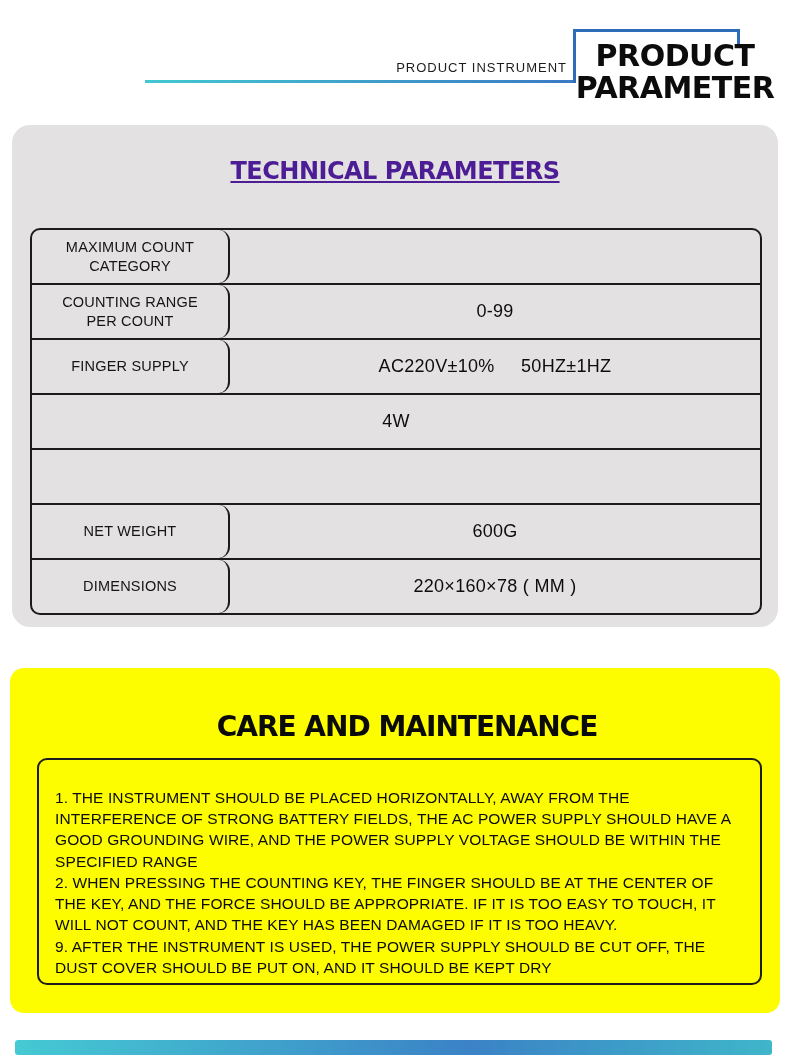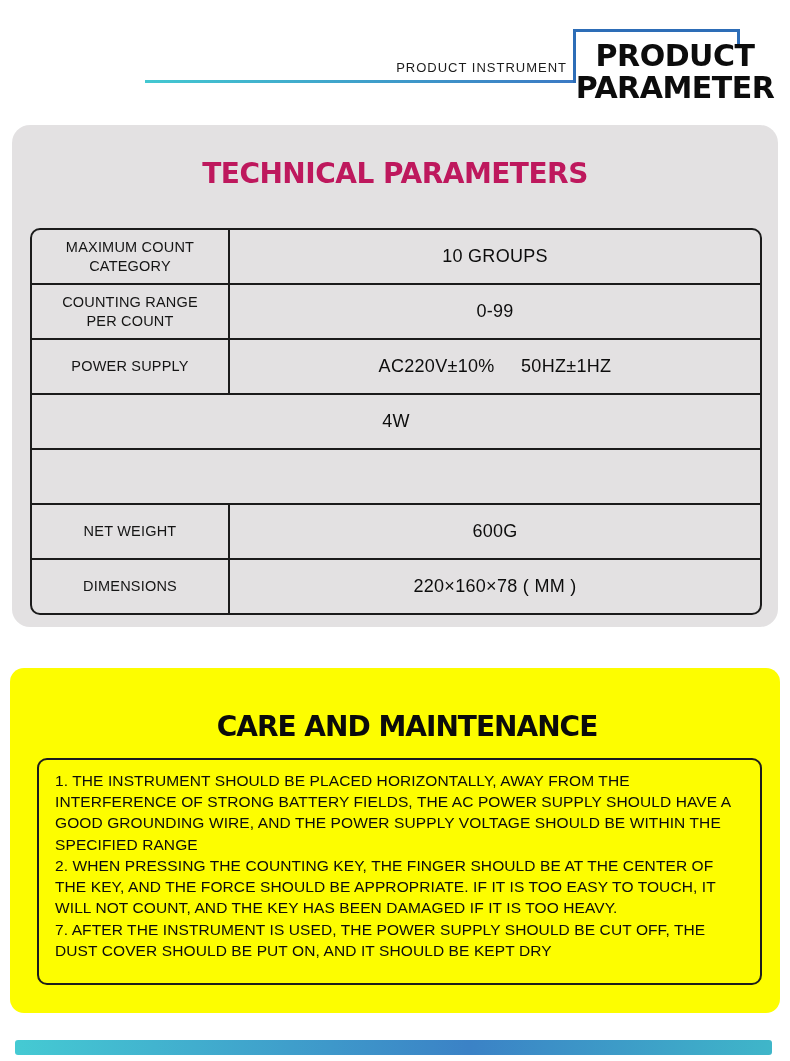--- a/index.html
+++ b/index.html
@@ -25,52 +25,52 @@
   }
 
   
   .panel-gray{
     position:absolute;left:12px;top:125px;width:766px;height:502px;
     background:#e3e1e2;border-radius:18px;
   }
   .tech-title{
     margin:0;position:absolute;top:32px;left:0;width:100%;text-align:center;
     font-family:"DejaVu Sans","Liberation Sans",sans-serif;
-    font-size:28px;font-weight:bold;color:#be185d;letter-spacing:-0.5px;
+    font-size:24px;font-weight:bold;color:#4c1d95;letter-spacing:-0.5px;text-decoration:underline;
   }
   .spec-table{
     position:absolute;left:18px;top:103px;width:728px;
     border:2px solid #1b1b1b;border-radius:10px;overflow:hidden;
   }
   .spec-row{display:flex;height:53px;border-top:2px solid #1b1b1b;}
   .spec-row:first-child{border-top:none;}
   .cell{display:flex;align-items:center;justify-content:center;box-sizing:border-box;}
   .cell-label{
     width:198px;border-right:2px solid #1b1b1b;padding:8px 20px;text-align:center;
-    font-size:14.5px;line-height:1.25;color:#151515;letter-spacing:0.2px;
+    font-size:14.5px;line-height:1.25;color:#151515;letter-spacing:0.2px;border-radius:11px;
   }
   .cell-value{
     flex:1;font-size:18px;color:#0d0d0d;letter-spacing:0.3px;white-space:pre-wrap;
     padding:0 4px;text-align:center;
   }
 
   
   .panel-yellow{
     position:absolute;left:10px;top:668px;width:770px;height:345px;
     background:#fdfd00;border-radius:14px;
   }
   .care-title{
     margin:12px;position:absolute;top:30px;left:0;width:100%;text-align:center;
     font-family:"DejaVu Sans","Liberation Sans",sans-serif;
     font-size:28px;font-weight:bold;color:#0b0b0b;letter-spacing:-1px;
   }
   .care-box{
     position:absolute;left:27px;top:90px;width:725px;height:227px;
     border:2px solid #1c1c1c;border-radius:10px;box-sizing:border-box;
-    padding:10px 16px 0 16px;
+    padding:27px 16px 0 16px;
   }
   .care-box p{
     margin:0;font-size:15.5px;line-height:1.37;color:#0c0c0c;letter-spacing:0.1px;
   }
 
   
   .footer-bar{
     position:absolute;left:15px;top:1040px;width:757px;height:15px;border-radius:3px;
     background:linear-gradient(90deg,#45cad3 0%,#3b82c6 60%,#3fb6c9 100%);
   }
@@ -90,28 +90,27 @@
       <div>PRODUCT</div>
       <div>PARAMETER</div>
     </div>
   </div>
 
   <section class="panel-gray">
     <h2 class="tech-title">TECHNICAL PARAMETERS</h2>
     <div class="spec-table">
       <div class="spec-row">
         <div class="cell cell-label">MAXIMUM COUNT CATEGORY</div>
-        <div class="cell cell-value">10 GROUPS</div>
       </div>
       <div class="spec-row">
         <div class="cell cell-label">COUNTING RANGE PER COUNT</div>
         <div class="cell cell-value">0-99</div>
       </div>
       <div class="spec-row">
-        <div class="cell cell-label">POWER SUPPLY</div>
+        <div class="cell cell-label">FINGER SUPPLY</div>
         <div class="cell cell-value">AC220V±10%     50HZ±1HZ</div>
       </div>
       <div class="spec-row">
         <div class="cell cell-value">4W</div>
       </div>
       <div class="spec-row">
       </div>
       <div class="spec-row">
         <div class="cell cell-label">NET WEIGHT</div>
         <div class="cell cell-value">600G</div>
@@ -121,19 +120,19 @@
         <div class="cell cell-value">220×160×78 ( MM )</div>
       </div>
     </div>
   </section>
 
   <section class="panel-yellow">
     <h2 class="care-title">CARE AND MAINTENANCE</h2>
     <div class="care-box">
       <p>1. THE INSTRUMENT SHOULD BE PLACED HORIZONTALLY, AWAY FROM THE INTERFERENCE OF STRONG BATTERY FIELDS, THE AC POWER SUPPLY SHOULD HAVE A GOOD GROUNDING WIRE, AND THE POWER SUPPLY VOLTAGE SHOULD BE WITHIN THE SPECIFIED RANGE</p>
       <p>2. WHEN PRESSING THE COUNTING KEY, THE FINGER SHOULD BE AT THE CENTER OF THE KEY, AND THE FORCE SHOULD BE APPROPRIATE. IF IT IS TOO EASY TO TOUCH, IT WILL NOT COUNT, AND THE KEY HAS BEEN DAMAGED IF IT IS TOO HEAVY.</p>
-      <p>7. AFTER THE INSTRUMENT IS USED, THE POWER SUPPLY SHOULD BE CUT OFF, THE DUST COVER SHOULD BE PUT ON, AND IT SHOULD BE KEPT DRY</p>
+      <p>9. AFTER THE INSTRUMENT IS USED, THE POWER SUPPLY SHOULD BE CUT OFF, THE DUST COVER SHOULD BE PUT ON, AND IT SHOULD BE KEPT DRY</p>
     </div>
   </section>
 
   <div class="footer-bar"></div>
 
 </div>
 
 </body></html>

